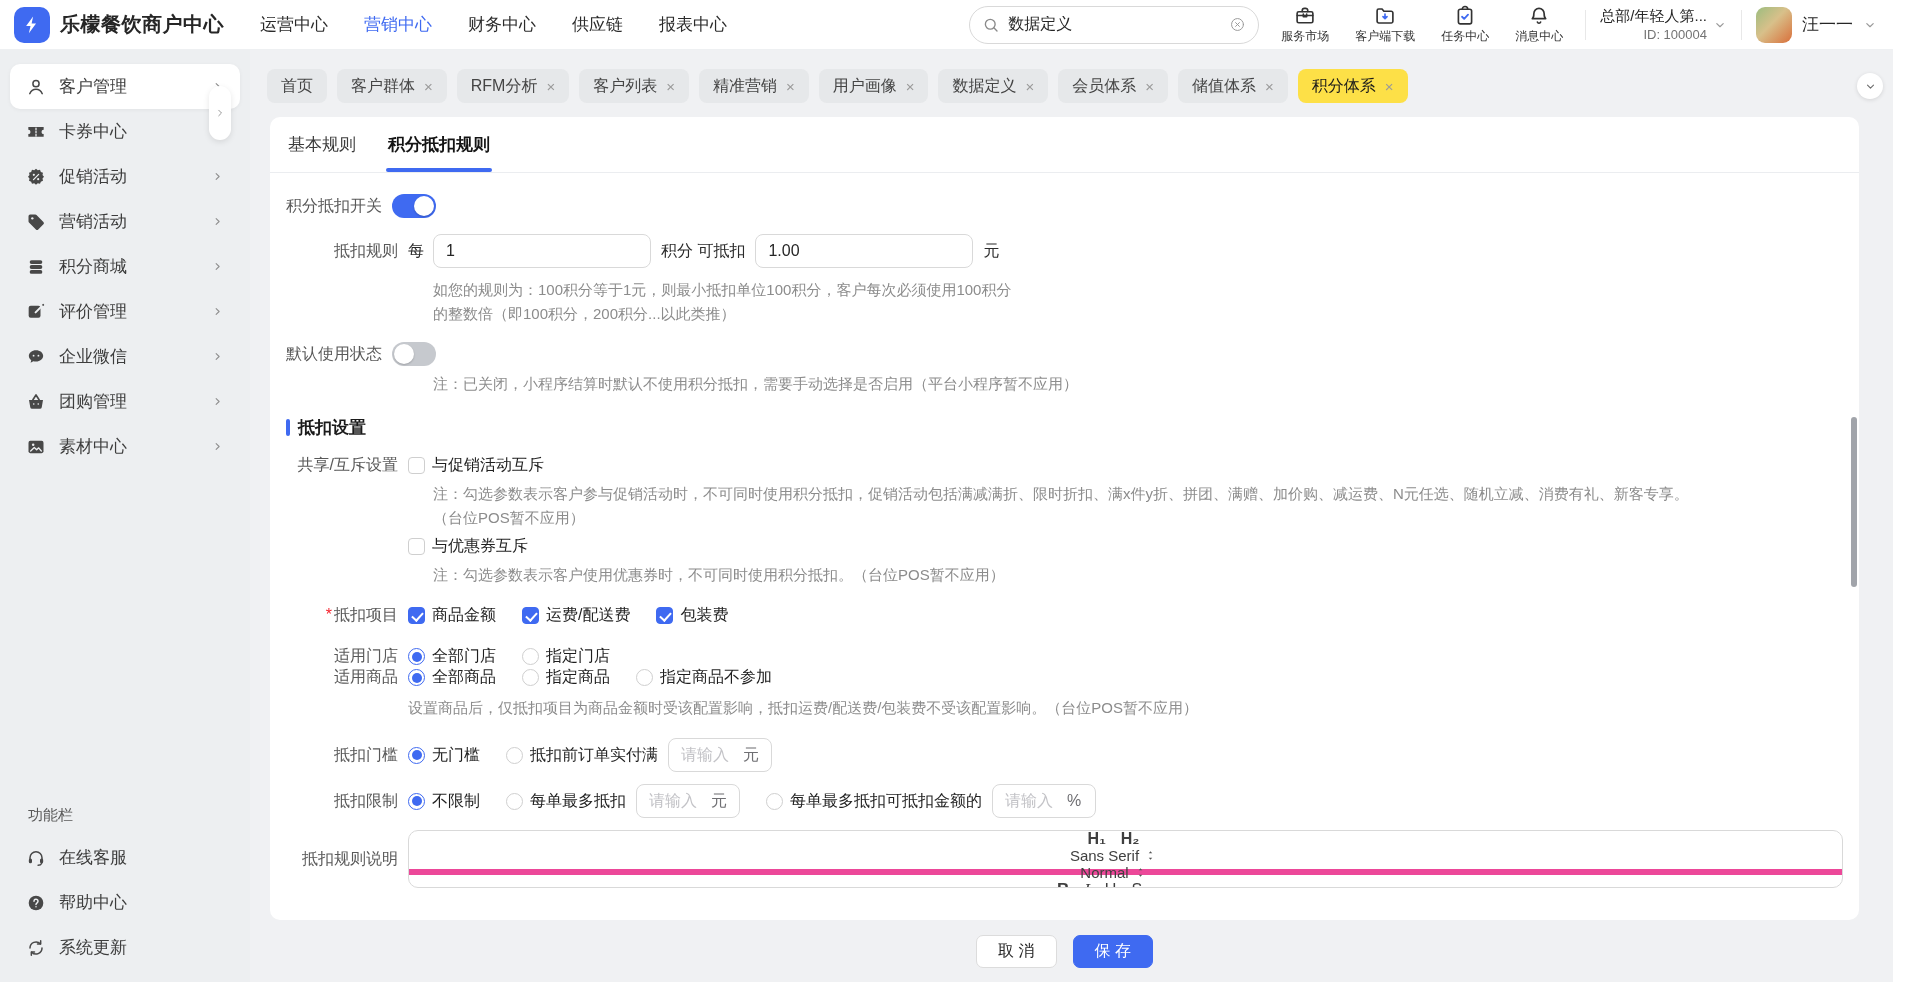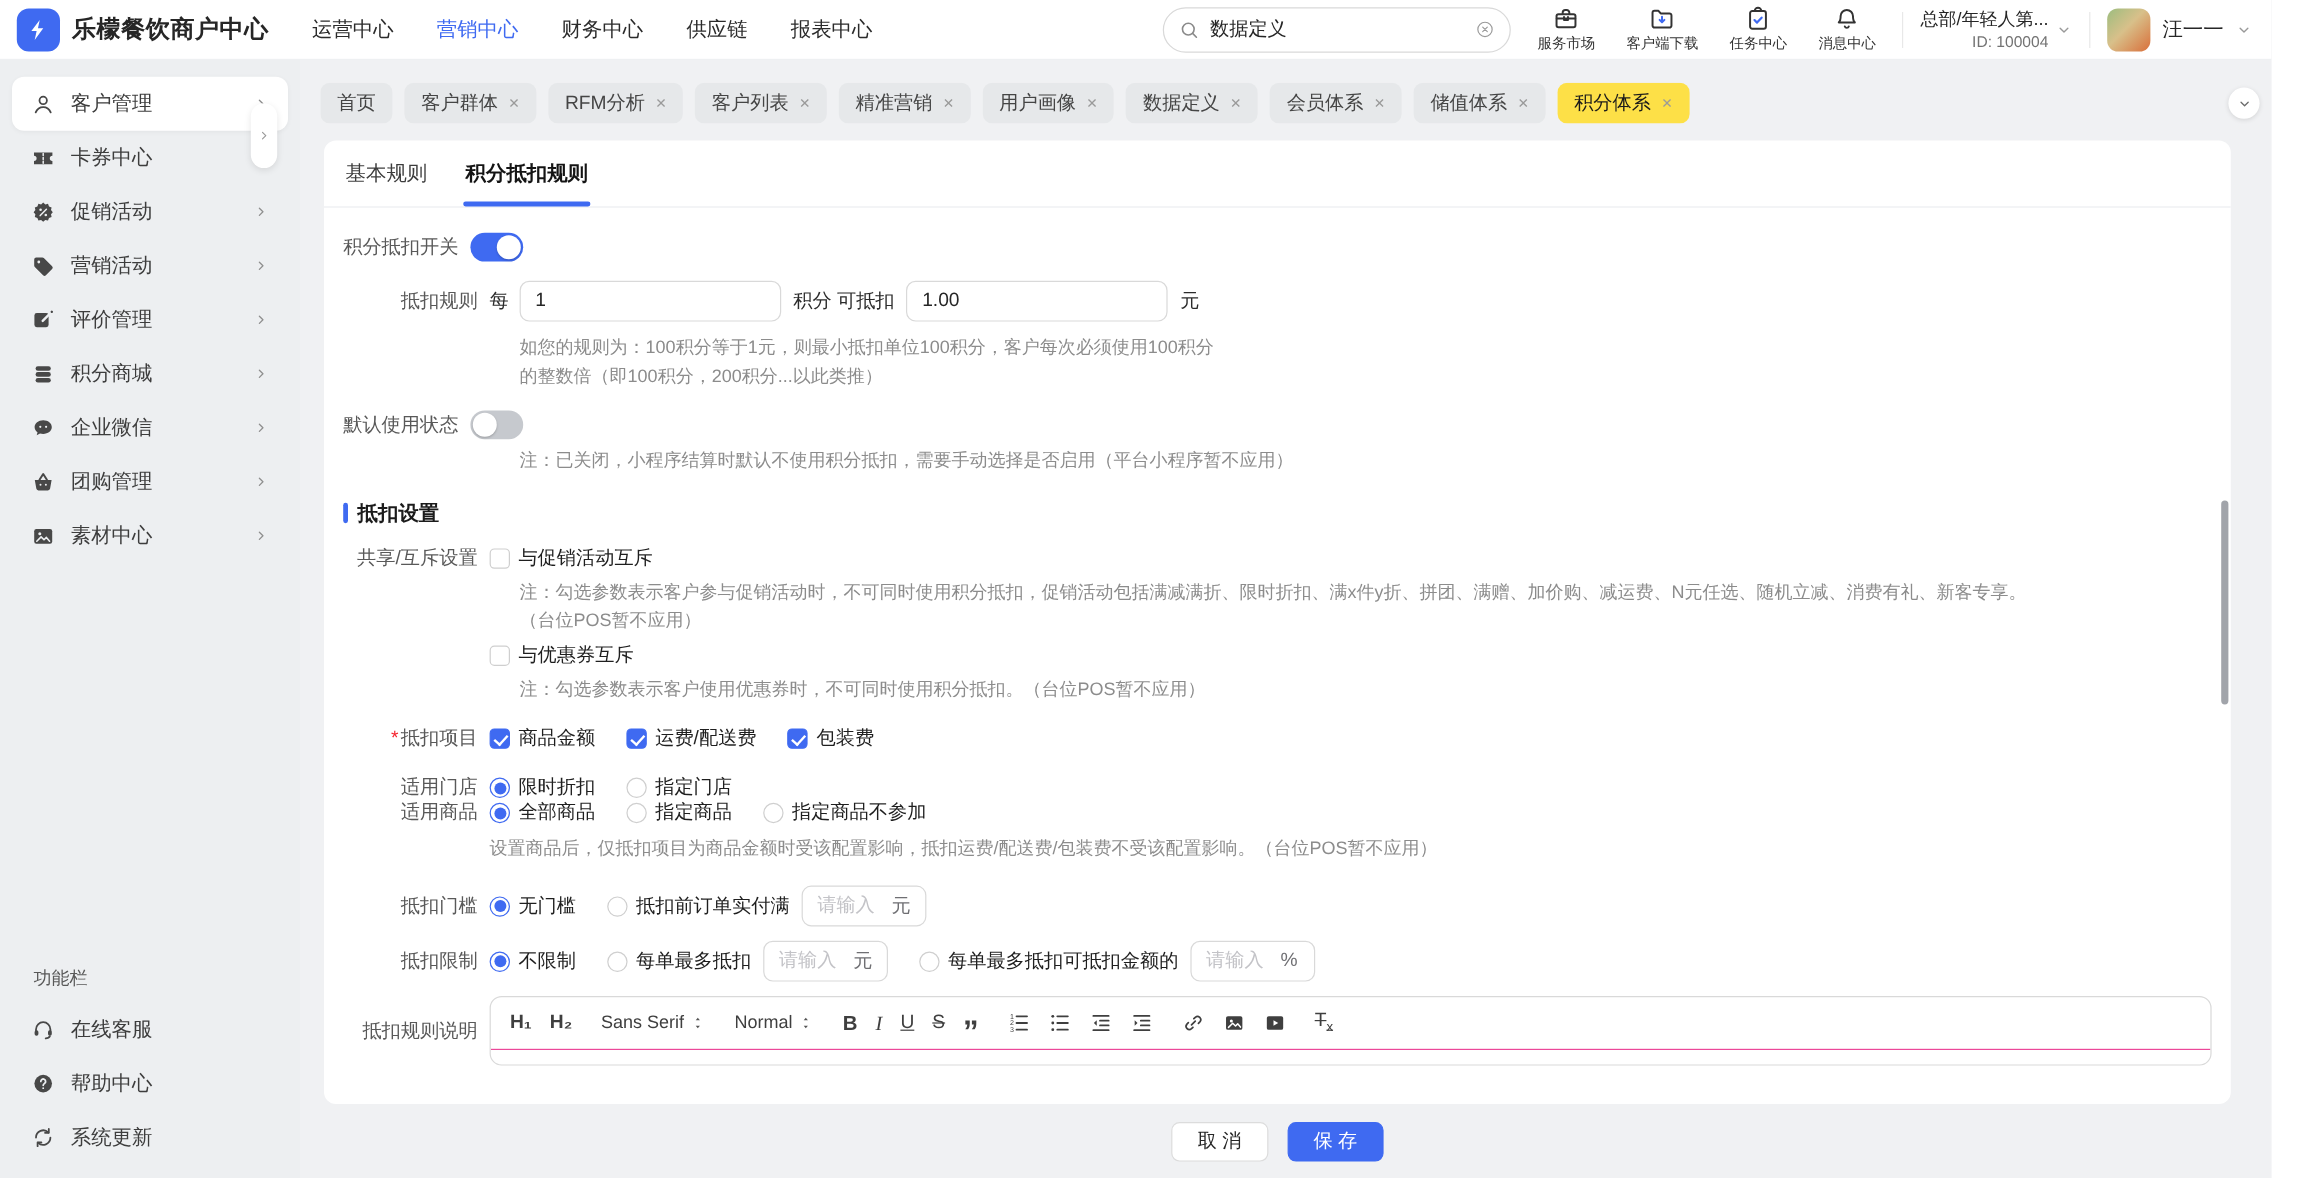--- a/index.html
+++ b/index.html
@@ -93,21 +93,21 @@
   .olabel{color:#1f1f1f;}
   .cb{width:17px; height:17px; border:1px solid #cfcfcf; border-radius:4px; background:#fff; position:relative; flex:none;}
   .cb.checked{background:var(--blue); border-color:var(--blue);}
   .cb.checked::after{content:""; position:absolute; left:5px; top:1.5px; width:5px; height:9px; border:solid #fff; border-width:0 2px 2px 0; transform:rotate(42deg);}
   .radio{width:17px; height:17px; border:1.5px solid #cfcfcf; border-radius:50%; background:#fff; position:relative; flex:none;}
   .radio.selected{border-color:var(--blue);}
   .radio.selected::after{content:""; position:absolute; inset:2.5px; border-radius:50%; background:var(--blue);}
 
   .editor-row{display:flex; align-items:center; margin-top:12px;}
   .editor-box{flex:1; border:1px solid var(--bd); border-radius:10px; height:58px; background:#fff; overflow:hidden;}
-  .editor-toolbar{height:44px; display:flex; align-items:center; padding:0 16px; border-bottom:1px solid #ec4899; color:#3f3f3f;}
+  .editor-toolbar{height:44px; display:flex; align-items:center; padding:0 16px; border-bottom:6px solid #ec4899; color:#3f3f3f;flex-direction:column;}
   .tgroup{display:flex; align-items:center; gap:15px; margin-right:24px;}
   .tbtn{cursor:pointer; font-size:16px; line-height:1; white-space:nowrap;}
   .tb-h{font-weight:bold; font-size:16px;}
   .tb-b{font-weight:bold; font-size:17px;}
   .tb-i{font-style:italic; font-family:"Liberation Serif","DejaVu Serif",serif; font-size:17px;}
   .tb-u{text-decoration:underline; font-size:16px;}
   .tb-s{text-decoration:line-through; font-size:16px;}
   .tb-q{font-size:26px; font-weight:bold; line-height:8px; position:relative; top:6px;}
   .tb-tx{text-decoration:line-through; font-size:16px;}
   .tb-tx sub{font-size:11px; text-decoration:none;}
@@ -278,41 +278,41 @@
     <span class="slabel">营销活动</span>
     <span class="schev">
             <svg viewBox="0 0 24 24" fill="none" stroke="currentColor" stroke-width="1.8" stroke-linecap="round" stroke-linejoin="round" width="100%" height="100%">
               <path d="M9.5 6.5 15 12l-5.5 5.5" stroke-width="2"></path>
             </svg>
           </span>
   </div>
         <div class="side-item">
     <span class="sicon">
             <svg viewBox="0 0 24 24" fill="none" stroke="currentColor" stroke-width="1.8" stroke-linecap="round" stroke-linejoin="round" width="100%" height="100%">
+              <rect x="4.4" y="3.8" width="15.2" height="4.6" rx="2.3" fill="currentColor" stroke="none"></rect>
+              <rect x="4.4" y="9.7" width="15.2" height="4.6" rx="2.3" fill="currentColor" stroke="none"></rect>
+              <rect x="4.4" y="15.6" width="15.2" height="4.6" rx="2.3" fill="currentColor" stroke="none"></rect>
+            </svg>
+          </span>
+    <span class="slabel">积分商城</span>
+    <span class="schev">
+            <svg viewBox="0 0 24 24" fill="none" stroke="currentColor" stroke-width="1.8" stroke-linecap="round" stroke-linejoin="round" width="100%" height="100%">
+              <path d="M9.5 6.5 15 12l-5.5 5.5" stroke-width="2"></path>
+            </svg>
+          </span>
+  </div>
+        <div class="side-item">
+    <span class="sicon">
+            <svg viewBox="0 0 24 24" fill="none" stroke="currentColor" stroke-width="1.8" stroke-linecap="round" stroke-linejoin="round" width="100%" height="100%">
               <rect x="3.2" y="4.6" width="14.2" height="14.2" rx="2.4" fill="currentColor" stroke="none"></rect>
               <path d="M11.5 12.5l9-9" stroke="#edeff1" stroke-width="2.4"></path>
               <path d="M20.6 3.4l.01.01" stroke-width="2.4"></path>
             </svg>
           </span>
     <span class="slabel">评价管理</span>
-    <span class="schev">
-            <svg viewBox="0 0 24 24" fill="none" stroke="currentColor" stroke-width="1.8" stroke-linecap="round" stroke-linejoin="round" width="100%" height="100%">
-              <path d="M9.5 6.5 15 12l-5.5 5.5" stroke-width="2"></path>
-            </svg>
-          </span>
-  </div>
-        <div class="side-item">
-    <span class="sicon">
-            <svg viewBox="0 0 24 24" fill="none" stroke="currentColor" stroke-width="1.8" stroke-linecap="round" stroke-linejoin="round" width="100%" height="100%">
-              <rect x="4.4" y="3.8" width="15.2" height="4.6" rx="2.3" fill="currentColor" stroke="none"></rect>
-              <rect x="4.4" y="9.7" width="15.2" height="4.6" rx="2.3" fill="currentColor" stroke="none"></rect>
-              <rect x="4.4" y="15.6" width="15.2" height="4.6" rx="2.3" fill="currentColor" stroke="none"></rect>
-            </svg>
-          </span>
-    <span class="slabel">积分商城</span>
     <span class="schev">
             <svg viewBox="0 0 24 24" fill="none" stroke="currentColor" stroke-width="1.8" stroke-linecap="round" stroke-linejoin="round" width="100%" height="100%">
               <path d="M9.5 6.5 15 12l-5.5 5.5" stroke-width="2"></path>
             </svg>
           </span>
   </div>
         <div class="side-item">
     <span class="sicon">
             <svg viewBox="0 0 24 24" fill="none" stroke="currentColor" stroke-width="1.8" stroke-linecap="round" stroke-linejoin="round" width="100%" height="100%">
               <path fill="currentColor" stroke="none" d="M12 3.8c-4.8 0-8.6 3-8.6 6.8 0 2.1 1.1 3.9 2.9 5.2l-.8 3 3.3-1.7c1 .3 2.1.4 3.2.4 4.8 0 8.6-3 8.6-6.9s-3.8-6.8-8.6-6.8z"></path>
@@ -534,21 +534,21 @@
     <span class="olabel">包装费</span>
   </label>
             </div>
         </div>
 
         <div class="frow mb22">
           <span class="flabel">适用门店</span>
           <div class="frow" style="gap:0">
               <label class="opt">
     <span class="radio selected"></span>
-    <span class="olabel">限时折扣</span>
+    <span class="olabel">全部门店</span>
   </label>
               <label class="opt">
     <span class="radio"></span>
     <span class="olabel">指定门店</span>
   </label>
             </div>
         </div>
 
         <div class="frow mb8">
           <span class="flabel">适用商品</span>

